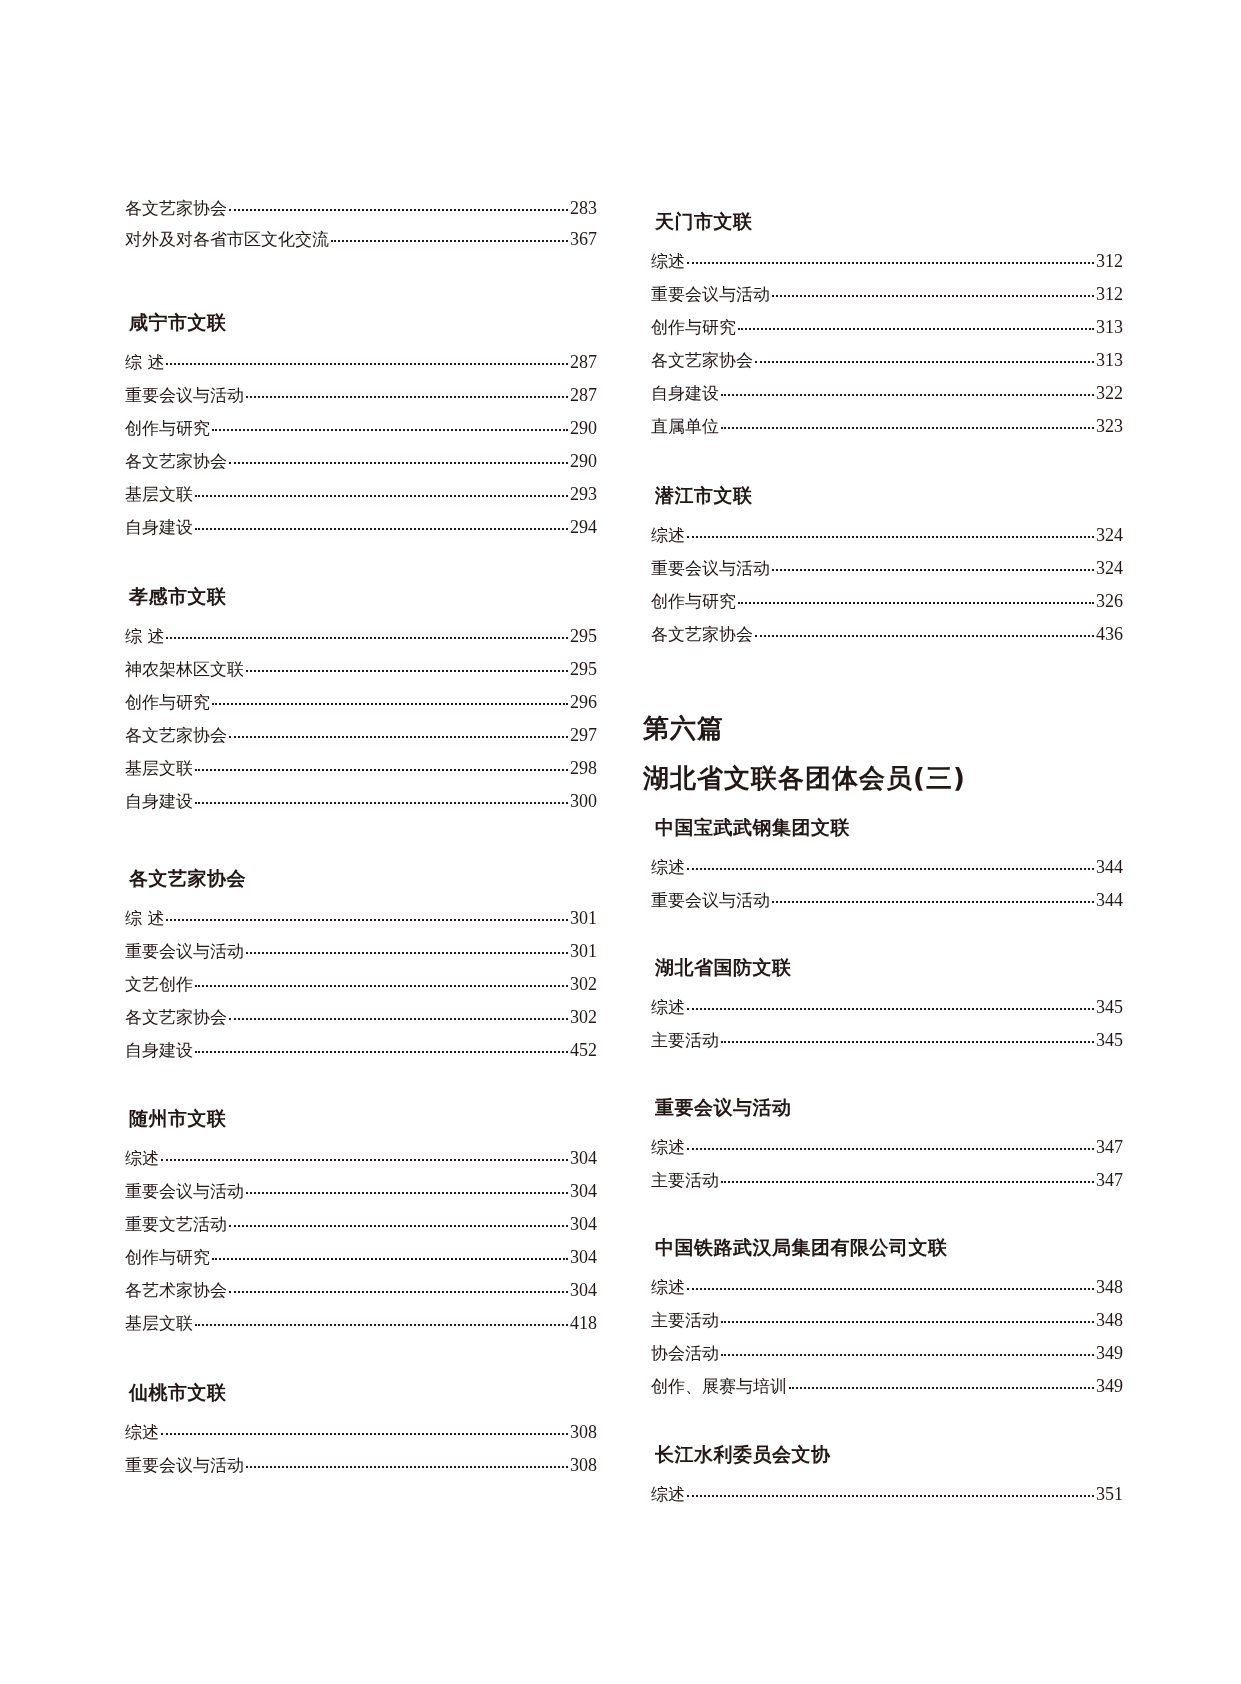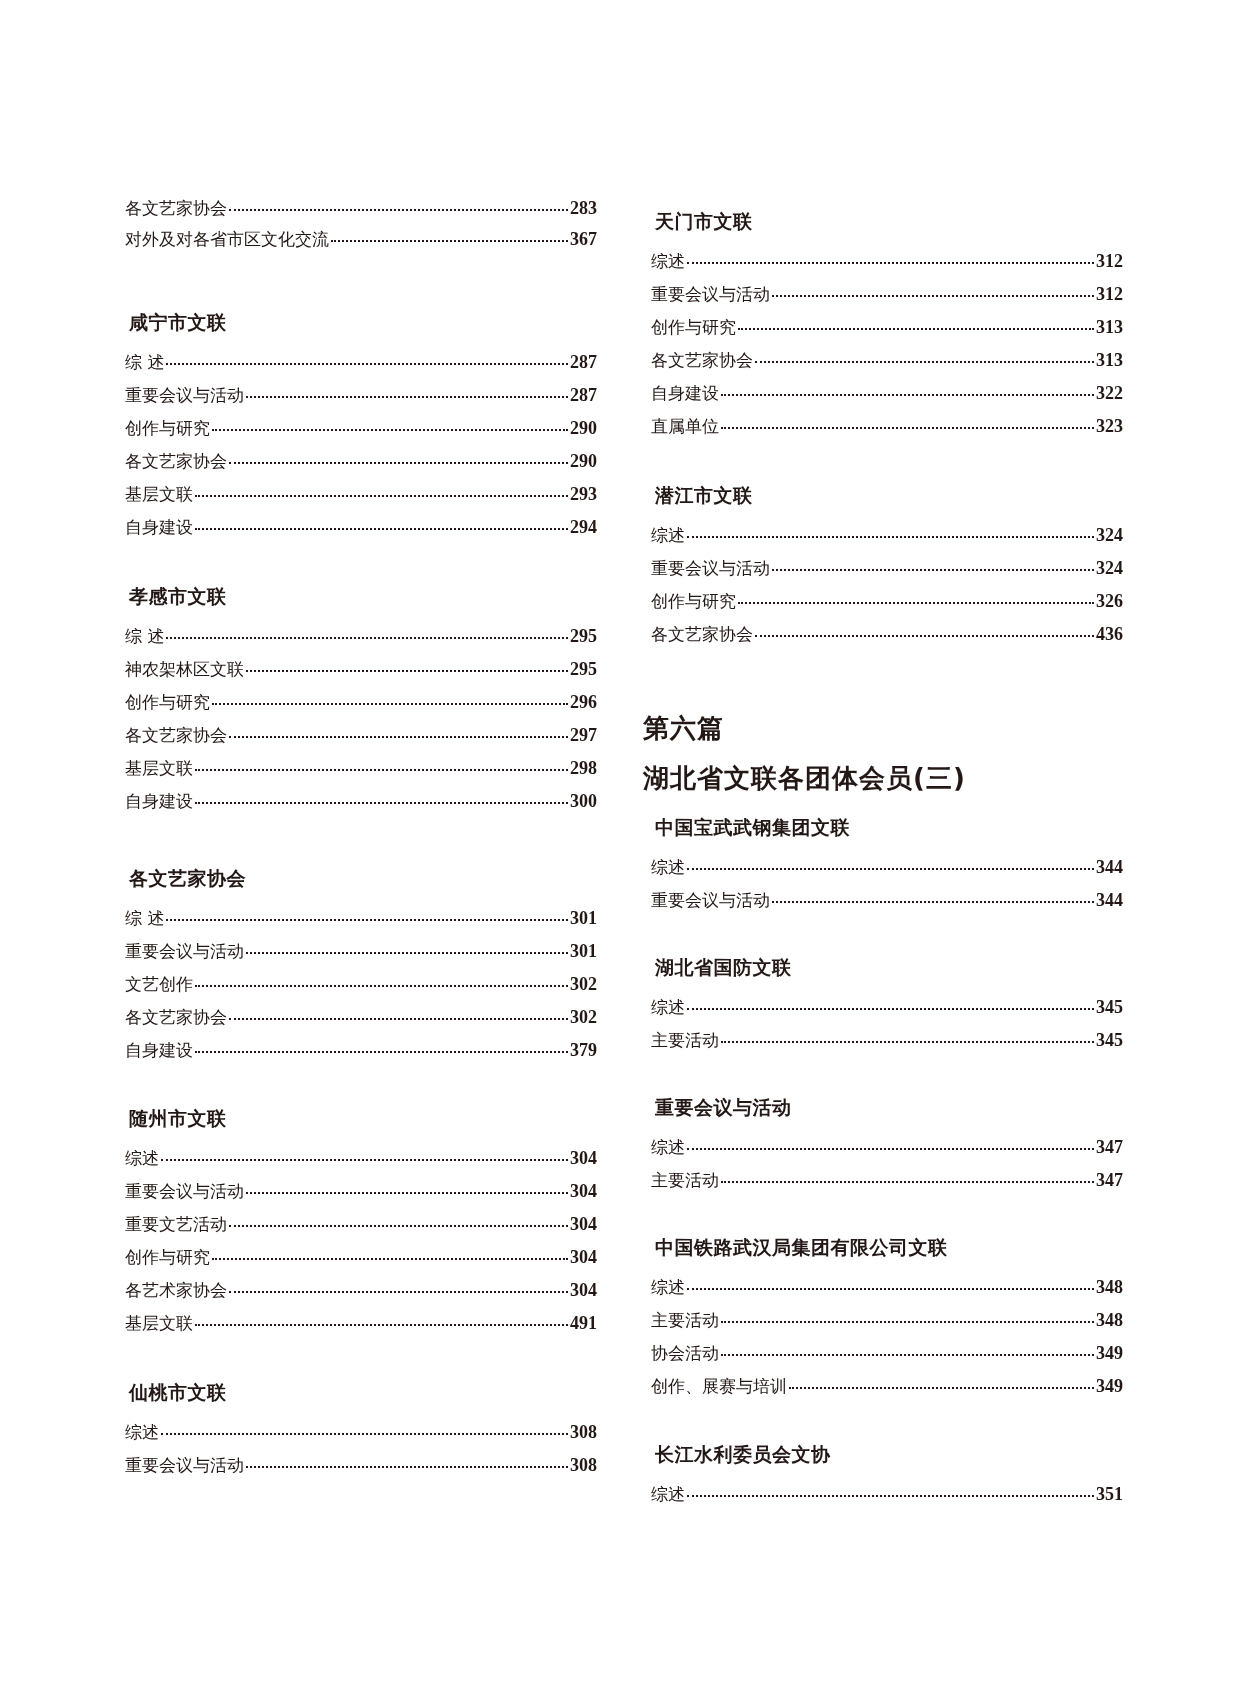--- a/index.html
+++ b/index.html
@@ -9,21 +9,21 @@
   .col-left { left: 117px; width: 480px; }
   .col-right { left: 643px; width: 480px; }
   .sec-title { position: absolute; left: 12px; font-family: Liberation Sans, sans-serif;
                font-weight: bold; font-size: 19px; line-height: 24px; white-space: nowrap; letter-spacing: 0.5px; }
   .entry { position: absolute; left: 8px; right: 0; height: 24px; display: flex; align-items: center;
            font-size: 17px; line-height: 24px; }
   .entry .label { white-space: nowrap; flex: 0 0 auto; }
   .entry .leader { flex: 1 1 auto; margin: 0 2px; height: 24px; overflow: hidden; position: relative; }
   .entry .leader::before { content: ""; position: absolute; left: 0; right: 0; top: 13px;
            border-bottom: 2px dotted #231815; }
-  .entry .page { flex: 0 0 auto; white-space: nowrap; font-family: "Liberation Serif", "DejaVu Serif", serif; font-size: 18px; font-weight: bold; }
+  .entry .page { flex: 0 0 auto; white-space: nowrap; font-family: "Liberation Serif", "DejaVu Serif", serif; font-size: 18px; }
   .part-heading { position: absolute; left: 0; font-family: "DejaVu Sans", "Liberation Sans", sans-serif;
                   font-weight: bold; font-size: 26px; line-height: 48px; white-space: nowrap; letter-spacing: 1px; }
 </style>
 </head>
 <body>
 
 <div class="col col-left">
 
   <div class="entry" style="top:196px">
     <span class="label">各文艺家协会</span>
@@ -117,21 +117,21 @@
       <span class="page">302</span>
     </div>
   <div class="entry" style="top:1005px">
       <span class="label">各文艺家协会</span>
       <span class="leader"></span>
       <span class="page">302</span>
     </div>
   <div class="entry" style="top:1038px">
       <span class="label">自身建设</span>
       <span class="leader"></span>
-      <span class="page">379</span>
+      <span class="page">452</span>
     </div>
 
   <div class="sec-title" style="top:1107px">随州市文联</div>
   <div class="entry" style="top:1146px">
       <span class="label">综述</span>
       <span class="leader"></span>
       <span class="page">304</span>
     </div>
   <div class="entry" style="top:1179px">
       <span class="label">重要会议与活动</span>
@@ -149,21 +149,21 @@
       <span class="page">304</span>
     </div>
   <div class="entry" style="top:1278px">
       <span class="label">各艺术家协会</span>
       <span class="leader"></span>
       <span class="page">304</span>
     </div>
   <div class="entry" style="top:1311px">
       <span class="label">基层文联</span>
       <span class="leader"></span>
-      <span class="page">491</span>
+      <span class="page">418</span>
     </div>
 
   <div class="sec-title" style="top:1381px">仙桃市文联</div>
   <div class="entry" style="top:1420px">
       <span class="label">综述</span>
       <span class="leader"></span>
       <span class="page">308</span>
     </div>
   <div class="entry" style="top:1453px">
       <span class="label">重要会议与活动</span>

